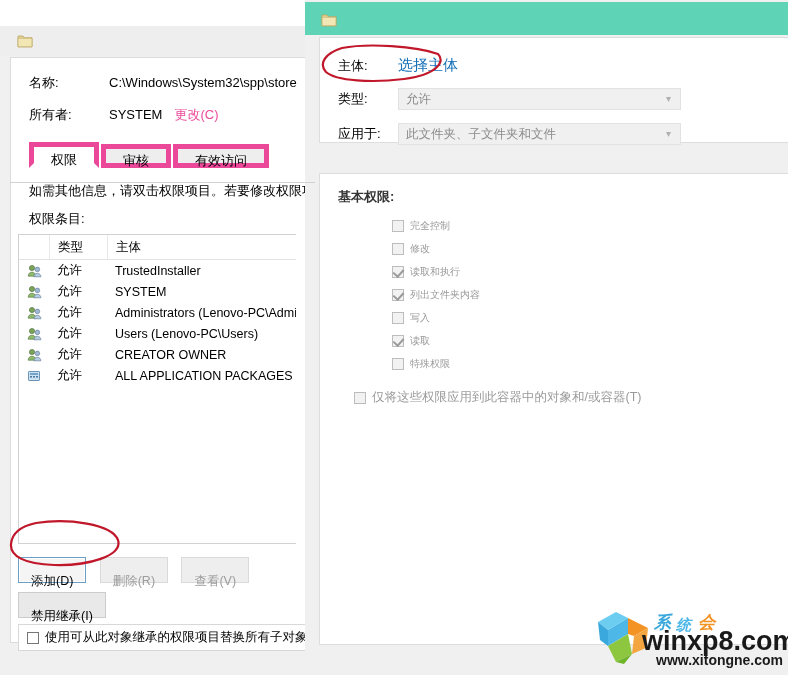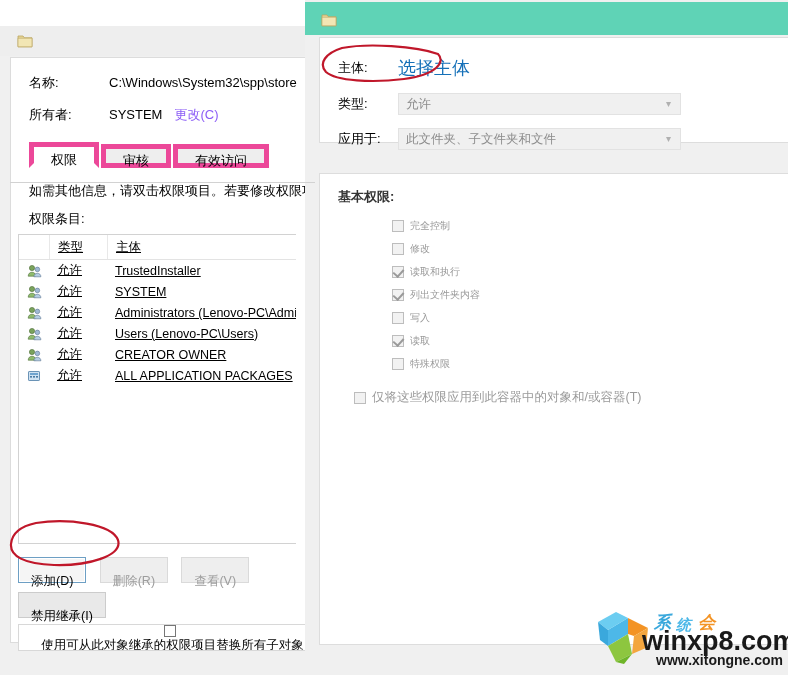--- a/index.html
+++ b/index.html
@@ -66,21 +66,21 @@
   }
   .info-label {
     width: 80px;
     flex: 0 0 80px;
     color: #000;
   }
   .info-value {
     color: #000;
   }
   .link-text {
-    color: #8b5cf6;
+    color: #ec4899;
     margin-left: 12px;
     cursor: pointer;
   }
 
   
   #tabs {
     position: relative;
     margin-left: 18px;
     height: 26px;
     display: flex;
@@ -128,21 +128,20 @@
   #perm-list {
     position: absolute;
     left: 18px; top: 208px;
     width: 278px;
     height: 310px;
     border: 1px solid #d2d2d2;
     border-right: none;
     background: #fff;
     box-sizing: border-box;
     overflow: hidden;
-    text-decoration: underline;
   }
   #perm-header {
     display: flex;
     height: 24px;
     align-items: center;
     border-bottom: 1px solid #e3e3e3;
     background: #fff;
     font-size: 12.5px;
   }
   .col-icon { width: 30px; flex: 0 0 30px; }
@@ -217,21 +216,20 @@
     border: 1px solid #d8d8d8;
     border-right: none;
     box-sizing: border-box;
     background: #fff;
     display: flex;
     align-items: center;
     padding-left: 8px;
     overflow: hidden;
     white-space: nowrap;
     font-size: 12.5px;
-    flex-direction: column;
   }
 
   .cb {
     width: 12px; height: 12px;
     border: 1px solid #767676;
     background: #fff;
     display: inline-block;
     box-sizing: border-box;
     margin-right: 6px;
     flex: 0 0 12px;
@@ -296,21 +294,21 @@
     margin-bottom: 13px;
     font-size: 13px;
   }
   .field-label {
     width: 60px;
     flex: 0 0 60px;
   }
   .field-link {
     color: #1570b8;
     cursor: pointer;
-    font-size: 18px;
+    font-size: 15px;
     text-align: center;
   }
   .combo {
     width: 283px;
     height: 22px;
     background: #f0f0f0;
     border: 1px solid #e2e2e2;
     box-sizing: border-box;
     display: flex;
     align-items: center;

